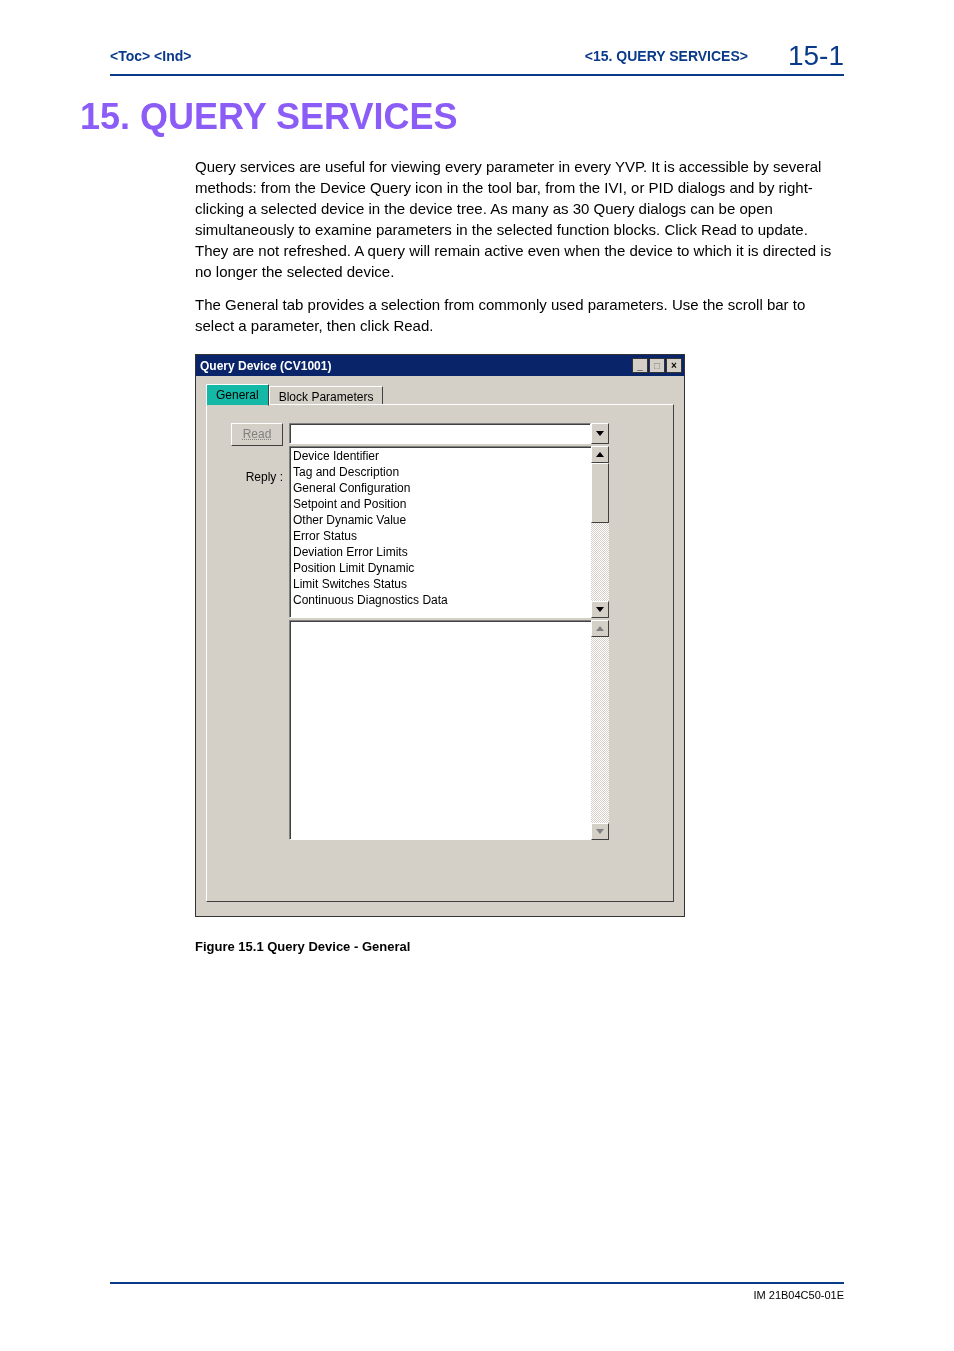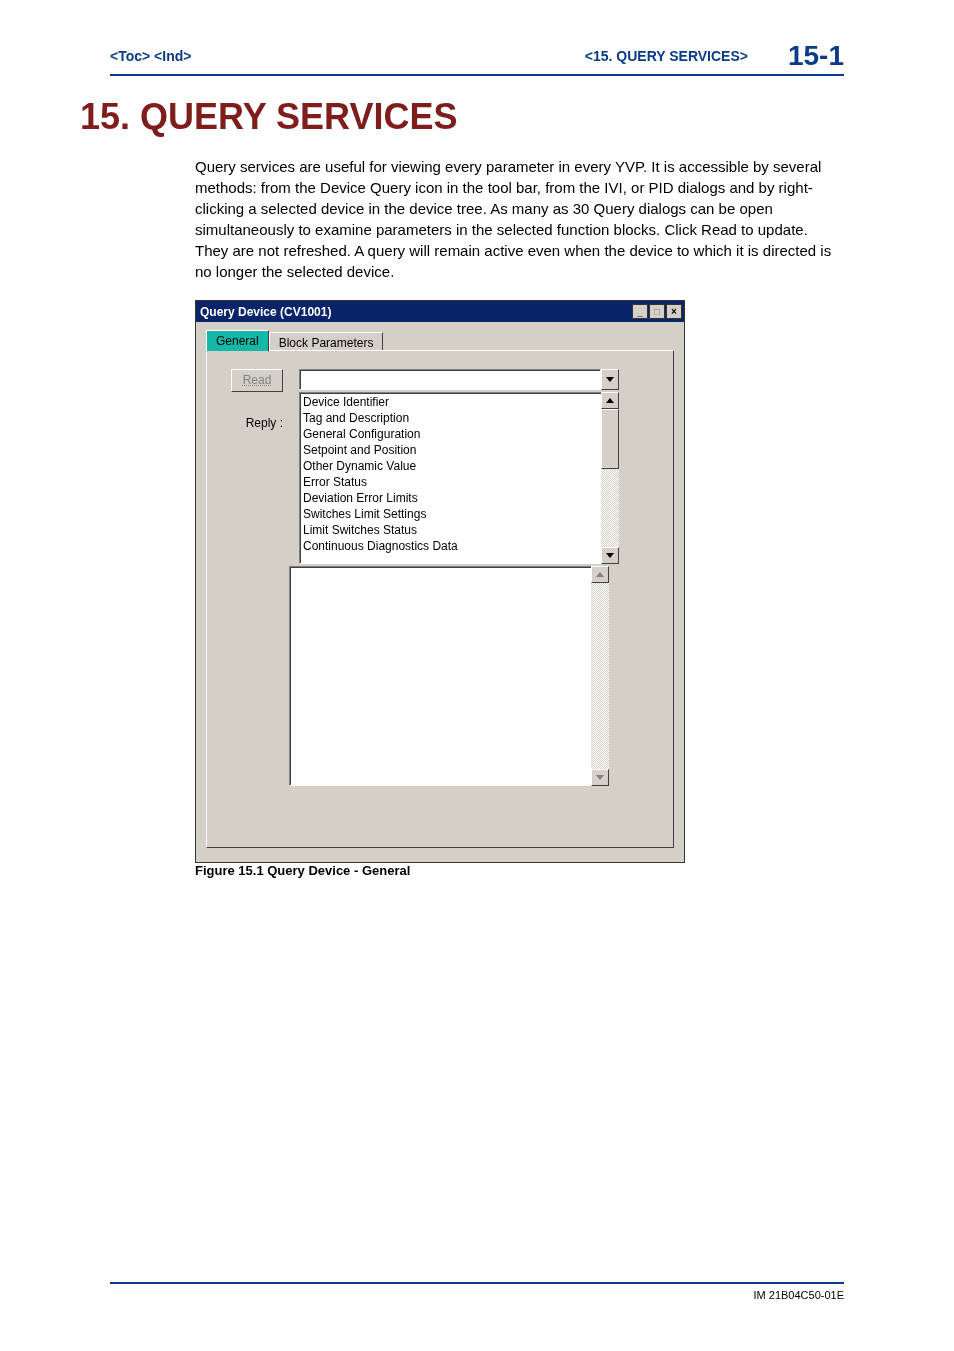--- a/index.html
+++ b/index.html
@@ -31,24 +31,24 @@
       gap: 40px;
     }
     .header-section {
       color: #0a3a8a;
       font-size: 14px;
       font-weight: bold;
     }
     .page-number {
       color: #0a3a8a;
       font-size: 28px;
-      font-weight: bold;
+      font-weight: normal;
     }
     .chapter-title {
-      color: #7f1d1d;
+      color: #8b5cf6;
       font-size: 36px;
       font-weight: bold;
       margin: 20px 0 18px -30px;
     }
     .body-text {
       color: #000;
       font-size: 15px;
       line-height: 1.4;
       margin: 0 0 12px 85px;
     }
@@ -131,21 +131,21 @@
       border-right-color: #404040;
       border-bottom-color: #404040;
       background: #d4d0c8;
       min-height: 498px;
       padding: 18px 14px 10px 14px;
       position: relative;
     }
     .read-area {
       display: flex;
       align-items: flex-start;
-      gap: 16px;
+      gap: 6px;
     }
     .left-col {
       width: 62px;
       text-align: right;
       font-family: "MS Sans Serif", Tahoma, Arial, sans-serif;
       font-size: 12px;
       color: #000;
     }
     .read-button {
       width: 52px;
@@ -278,21 +278,21 @@
       width: 18px;
       background: repeating-conic-gradient(#d4d0c8 0 25%, #fff 0 50%) 0 0/2px 2px;
       display: flex;
       flex-direction: column;
       justify-content: space-between;
     }
     .figure-caption {
       font-size: 13px;
       font-weight: bold;
       color: #000;
-      margin-top: 0;
+      margin-top: 22px;
       margin-left: 85px;
     }
     .footer {
       position: absolute;
       bottom: 50px;
       left: 110px;
       right: 110px;
     }
     .footer-line {
       border-top: 2px solid #0a3a8a;
@@ -312,20 +312,21 @@
     <span class="header-left">&lt;Toc&gt; &lt;Ind&gt;</span>
     <div class="header-right">
       <span class="header-section">&lt;15. QUERY SERVICES&gt;</span>
       <span class="page-number">15-1</span>
     </div>
   </div>
 
   <h1 class="chapter-title">15. QUERY SERVICES</h1>
 
   <p class="body-text">Query services are useful for viewing every parameter in every YVP. It is accessible by several methods: from the Device Query icon in the tool bar, from the IVI, or PID dialogs and by right-clicking a selected device in the device tree. As many as 30 Query dialogs can be open simultaneously to examine parameters in the selected function blocks. Click Read to update. They are not refreshed. A query will remain active even when the device to which it is directed is no longer the selected device.</p>
+  <p class="body-text">The General tab provides a selection from commonly used parameters. Use the scroll bar to select a parameter, then click Read.</p>
 
   <div class="dialog-wrapper">
     <div class="dialog-window">
       <div class="titlebar">
         <span class="titlebar-text">Query Device (CV1001)</span>
         <div class="titlebar-buttons">
           <div class="titlebar-btn">_</div>
           <div class="titlebar-btn disabled">□</div>
           <div class="titlebar-btn">×</div>
         </div>
@@ -350,21 +351,21 @@
               </div>
               <div class="listbox-wrap">
                 <div class="listbox">
                   <div class="listbox-item">Device Identifier</div>
                   <div class="listbox-item">Tag and Description</div>
                   <div class="listbox-item">General Configuration</div>
                   <div class="listbox-item">Setpoint and Position</div>
                   <div class="listbox-item">Other Dynamic Value</div>
                   <div class="listbox-item">Error Status</div>
                   <div class="listbox-item">Deviation Error Limits</div>
-                  <div class="listbox-item">Switches Limit Settings</div>
+                  <div class="listbox-item">Position Limit Dynamic</div>
                   <div class="listbox-item">Limit Switches Status</div>
                   <div class="listbox-item">Continuous Diagnostics Data</div>
                 </div>
                 <div class="scrollbar-v">
                   <div class="scroll-btn">
                     <div class="arrow-up"></div>
                   </div>
                   <div class="scroll-thumb"></div>
                   <div class="scroll-track"></div>
                   <div class="scroll-btn">

